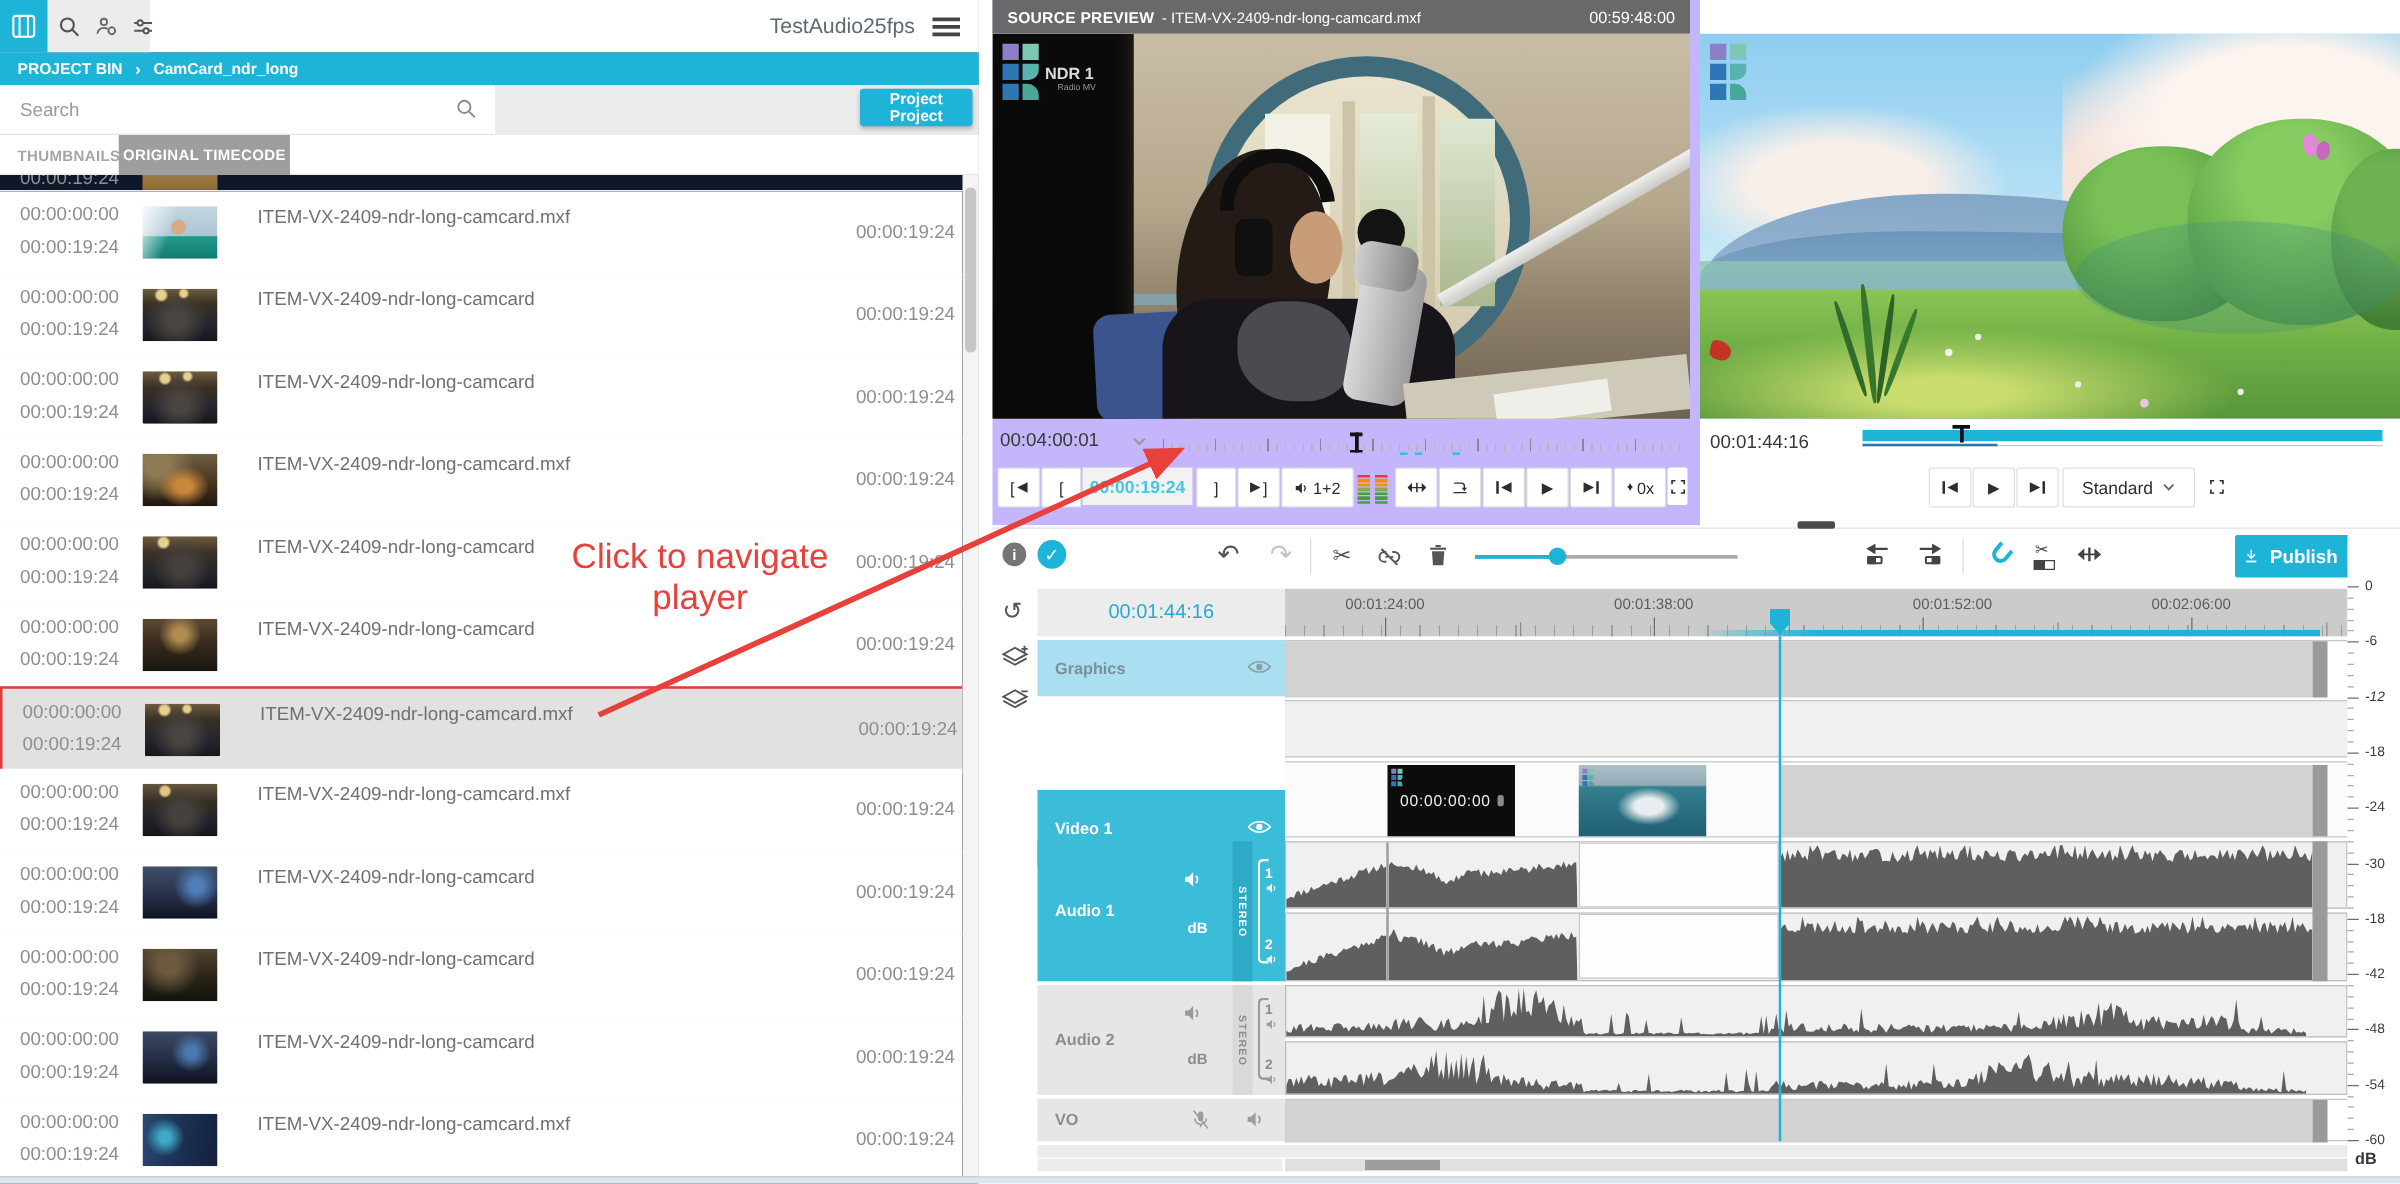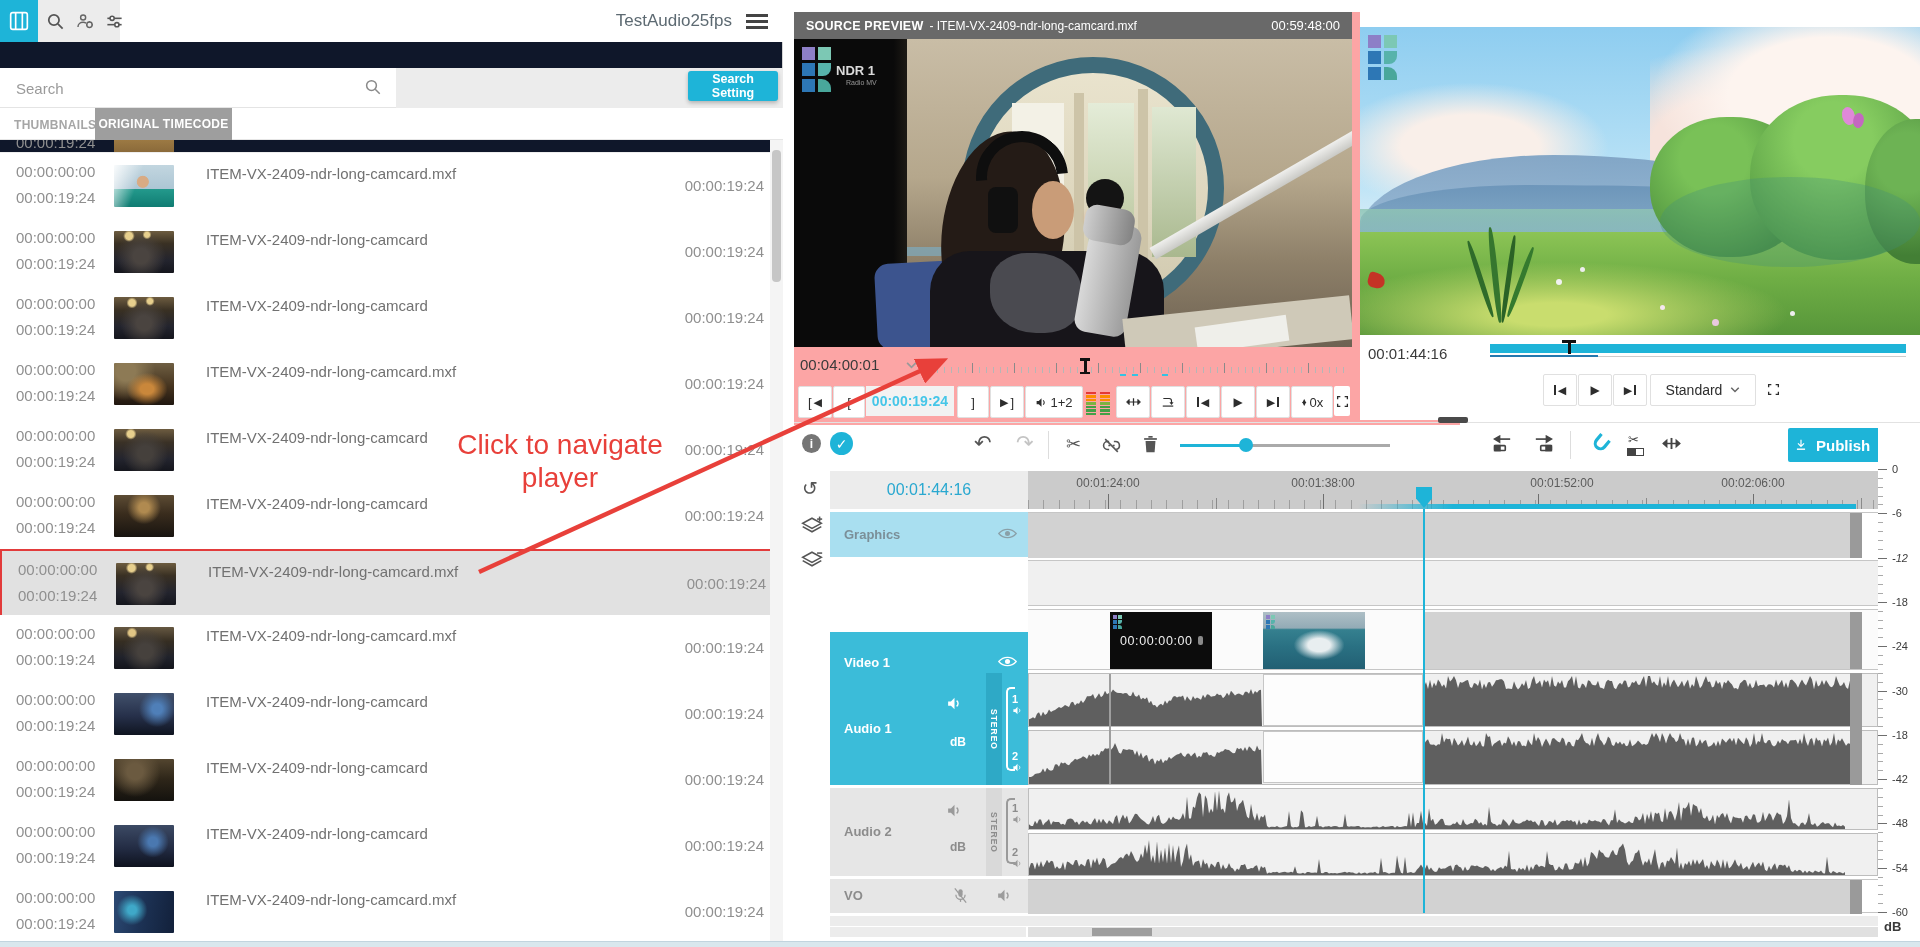--- a/index.html
+++ b/index.html
@@ -122,32 +122,37 @@
       <div class="abs" id="bin-title" style="left:520px;top:11px;width:212px;">TestAudio25fps</div>
       <div class="abs" style="left:746px;top:14px;width:24px;height:16px;">
         <span>
           <span class="abs" style="left:0;top:0;width:22px;height:3px;background:#444;"></span>
           <span class="abs" style="left:0;top:6px;width:22px;height:3px;background:#444;"></span>
           <span class="abs" style="left:0;top:12px;width:22px;height:3px;background:#444;"></span>
         </span>
       </div>
     </div>
 
+    <div class="abs" id="breadcrumb" style="left:0;top:42px;width:783px;height:26px;padding-left:14px;">
+      <span>PROJECT BIN</span>
+      <span style="margin:0 10px;font-size:14px;">›</span>
+      <span>CamCard_ndr_long</span>
+    </div>
 
     <div class="abs" id="search-row" style="left:0;top:68px;width:783px;height:40px;">
       <div class="abs" id="search-box" style="left:0;top:0;width:396px;height:40px;border-bottom:1px solid #e4e4e4;">
         <input id="search-input" class="abs" style="left: 14px; top: 9px; height: 22px;" value="" placeholder="Search">
         <span class="abs" style="left:364px;top:10px;">
           <svg width="18" height="18" viewBox="0 0 24 24" fill="none" stroke="#8a8a8a" stroke-width="2">
               <circle cx="10" cy="10" r="6.5"></circle>
               <line x1="15" y1="15" x2="21" y2="21"></line>
             </svg>
         </span>
       </div>
-      <button id="project-setting" class="abs" style="left:688px;top:3px;width:90px;height:30px;">Search Setting</button>
+      <button id="project-setting" class="abs" style="left:688px;top:3px;width:90px;height:30px;">Project Project</button>
     </div>
 
     <div class="abs" style="left:0;top:108px;width:783px;height:32px;background:#fff;border-bottom:1px solid #e6e6e6;">
       <span class="abs tab-inactive" style="left:14px;top:10px;">THUMBNAILS</span>
       <div class="abs tab-active" style="left:95px;top:0;width:137px;height:32px;">
         <span>ORIGINAL TIMECODE</span>
       </div>
     </div>
 
     <div class="abs" style="left:0;top:140px;width:770px;height:13px;overflow:hidden;border-bottom:1px solid #eee;">
@@ -240,21 +245,21 @@
     <span class="row-name">ITEM-VX-2409-ndr-long-camcard.mxf</span>
     <span class="row-dur">00:00:19:24</span>
   </div>
       </div>
 
     <div class="abs" style="left:770px;top:140px;width:13px;height:801px;background:#f4f4f4;">
       <div class="abs" style="left:2px;top:10px;width:9px;height:132px;background:#c6c6c6;border-radius:4px;"></div>
     </div>
   </div>
 
-  <div class="abs" style="left:794px;top:12px;width:666px;height:420px;background:#fca5a5;">
+  <div class="abs" style="left:794px;top:0;width:666px;height:420px;background:#c4b5fd;">
     <div class="pv-header abs" style="left:0;top:0;width:558px;height:27px;padding:0 12px;">
       <b>SOURCE PREVIEW</b>
       <span style="margin-left:6px;">- ITEM-VX-2409-ndr-long-camcard.mxf</span>
       <span class="htc tc">00:59:48:00</span>
     </div>
 
     <div class="abs" style="left:0;top:27px;width:558px;height:308px;overflow:hidden;background:linear-gradient(180deg,#c9bda6 0%,#b5a78c 45%,#8e8069 72%,#6e6252 100%);">
       <div class="abs" style="left:110px;top:208px;width:200px;height:9px;background:#7fa6b5;opacity:.8;"></div>
       <div class="abs" style="left:0;top:0;width:113px;height:308px;background:linear-gradient(90deg,#0a0a0a 88%,#1d1a15 100%);"></div>
       <div class="abs" style="left:168px;top:18px;width:262px;height:262px;border-radius:50%;border:16px solid #3f6b7a;background:linear-gradient(180deg,#e9e3cd 0%,#ddd6bd 60%,#cfc8ae 100%);">

